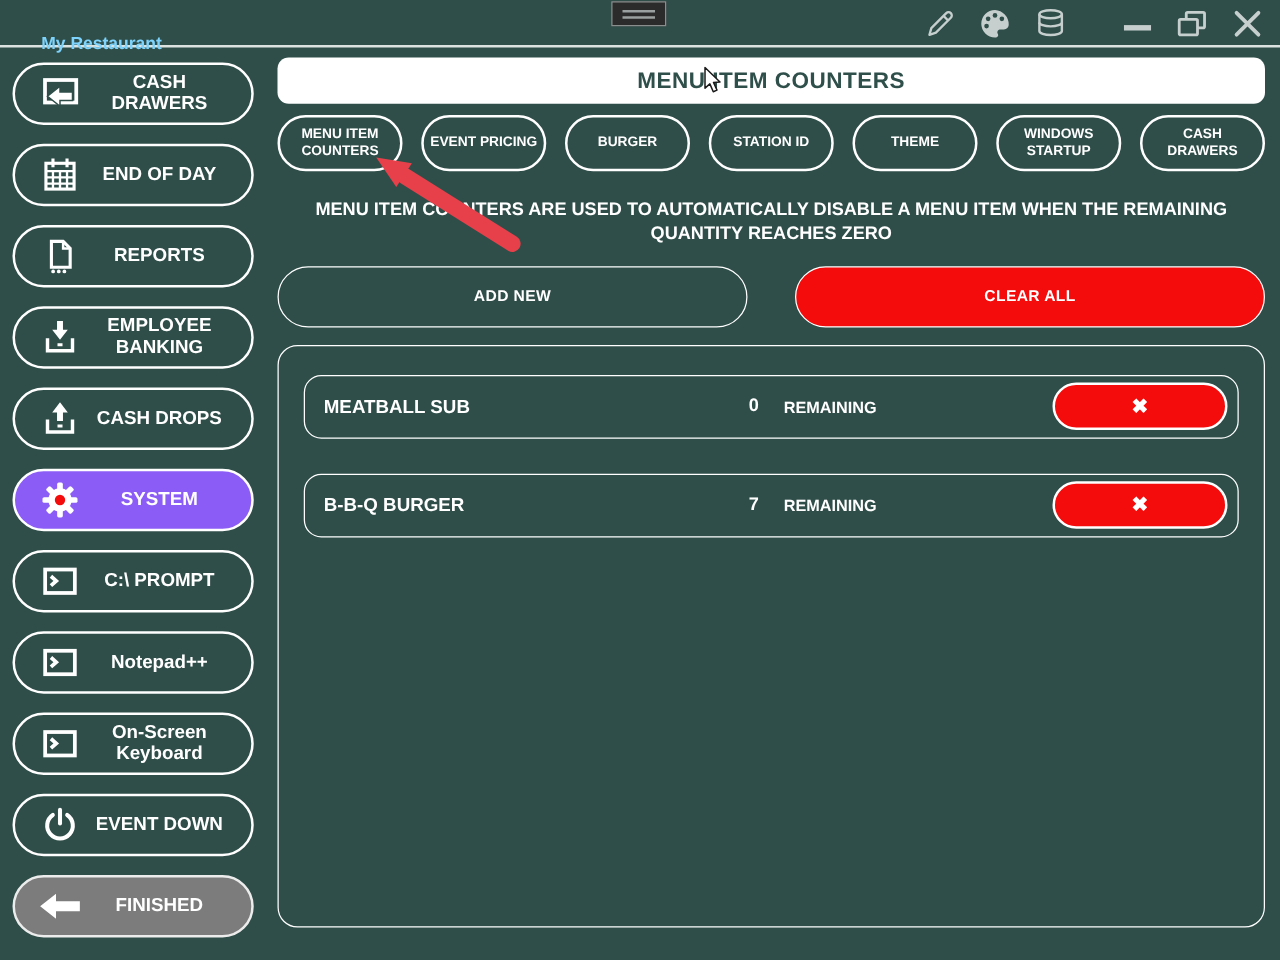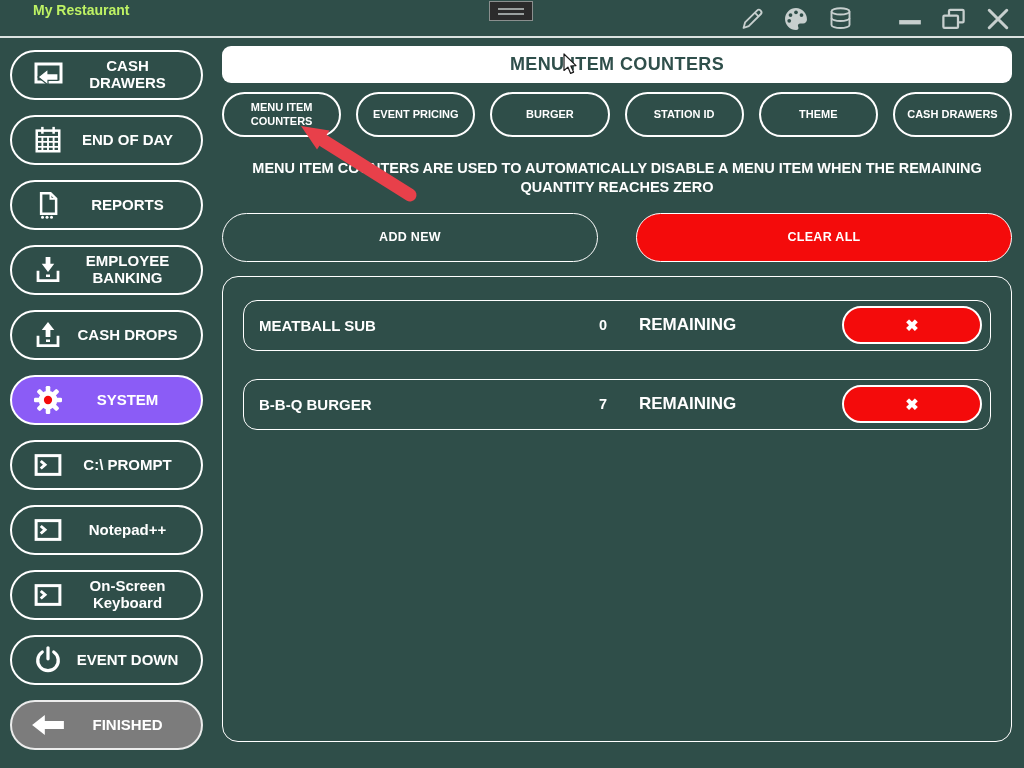--- a/index.html
+++ b/index.html
@@ -11,22 +11,22 @@
     color:#fff;
   }
   
   .titlebar {
     height:38px; width:100%;
     border-bottom:2px solid #dbe2e0;
     position:relative;
     display:flex; align-items:center;
   }
   .app-title {
-    position:absolute; left:33px; top:2px;
-    font-size:14px; font-weight:700; color:#bef264;
+    position:absolute; left:33px; top:26px;
+    font-size:14px; font-weight:700; color:#7dd3fc;
   }
   .tablet-btn {
     position:absolute; left:489px; top:1px;
     width:44px; height:20px;
     background:#2b2b2b; border:1px solid #8a8f8e;
     display:flex; flex-direction:column; justify-content:center; align-items:center; gap:3px;
     cursor:pointer;
   }
   .tb-line { display:block; width:26px; height:2px; background:#9aa09f; }
   .tb-icons {
@@ -89,21 +89,21 @@
     padding:23px 20px;
   }
   .item {
     height:51px; margin-bottom:28px;
     border:1.5px solid #fff; border-radius:14px;
     display:flex; align-items:center;
     padding-left:15px;
   }
   .item .i-name { width:300px; font-size:15px; font-weight:700; }
   .item .i-qty { width:48px; text-align:right; font-size:14.5px; font-weight:700; }
-  .item .i-unit { margin-left:32px; font-size:17px; font-weight:700; }
+  .item .i-unit { margin-left:20px; font-size:13px; font-weight:700; }
   .item .i-spacer { flex:1; }
   .x-btn {
     width:140px; height:38px; margin-right:8px;
     background:#f40b0b; border:2px solid #fff; border-radius:19px;
     color:#fff; font-size:16px; font-weight:700;
     display:flex; align-items:center; justify-content:center;
     cursor:pointer;
     font-family:"Liberation Sans", sans-serif;
   }
   
@@ -298,20 +298,21 @@
       <div class="page-header">
         <span>MENU ITEM COUNTERS</span>
       </div>
 
       <div class="tabs">
         <button class="tab">MENU ITEM COUNTERS</button>
         <button class="tab">EVENT PRICING</button>
         <button class="tab">BURGER</button>
         <button class="tab">STATION ID</button>
         <button class="tab">THEME</button>
+        <button class="tab">WINDOWS STARTUP</button>
         <button class="tab">CASH DRAWERS</button>
       </div>
 
       <p class="description">MENU ITEM COUNTERS ARE USED TO AUTOMATICALLY DISABLE A MENU ITEM WHEN THE REMAINING QUANTITY REACHES ZERO</p>
 
       <div class="actions">
         <button class="btn-outline">ADD NEW</button>
         <button class="btn-red">CLEAR ALL</button>
       </div>
 

